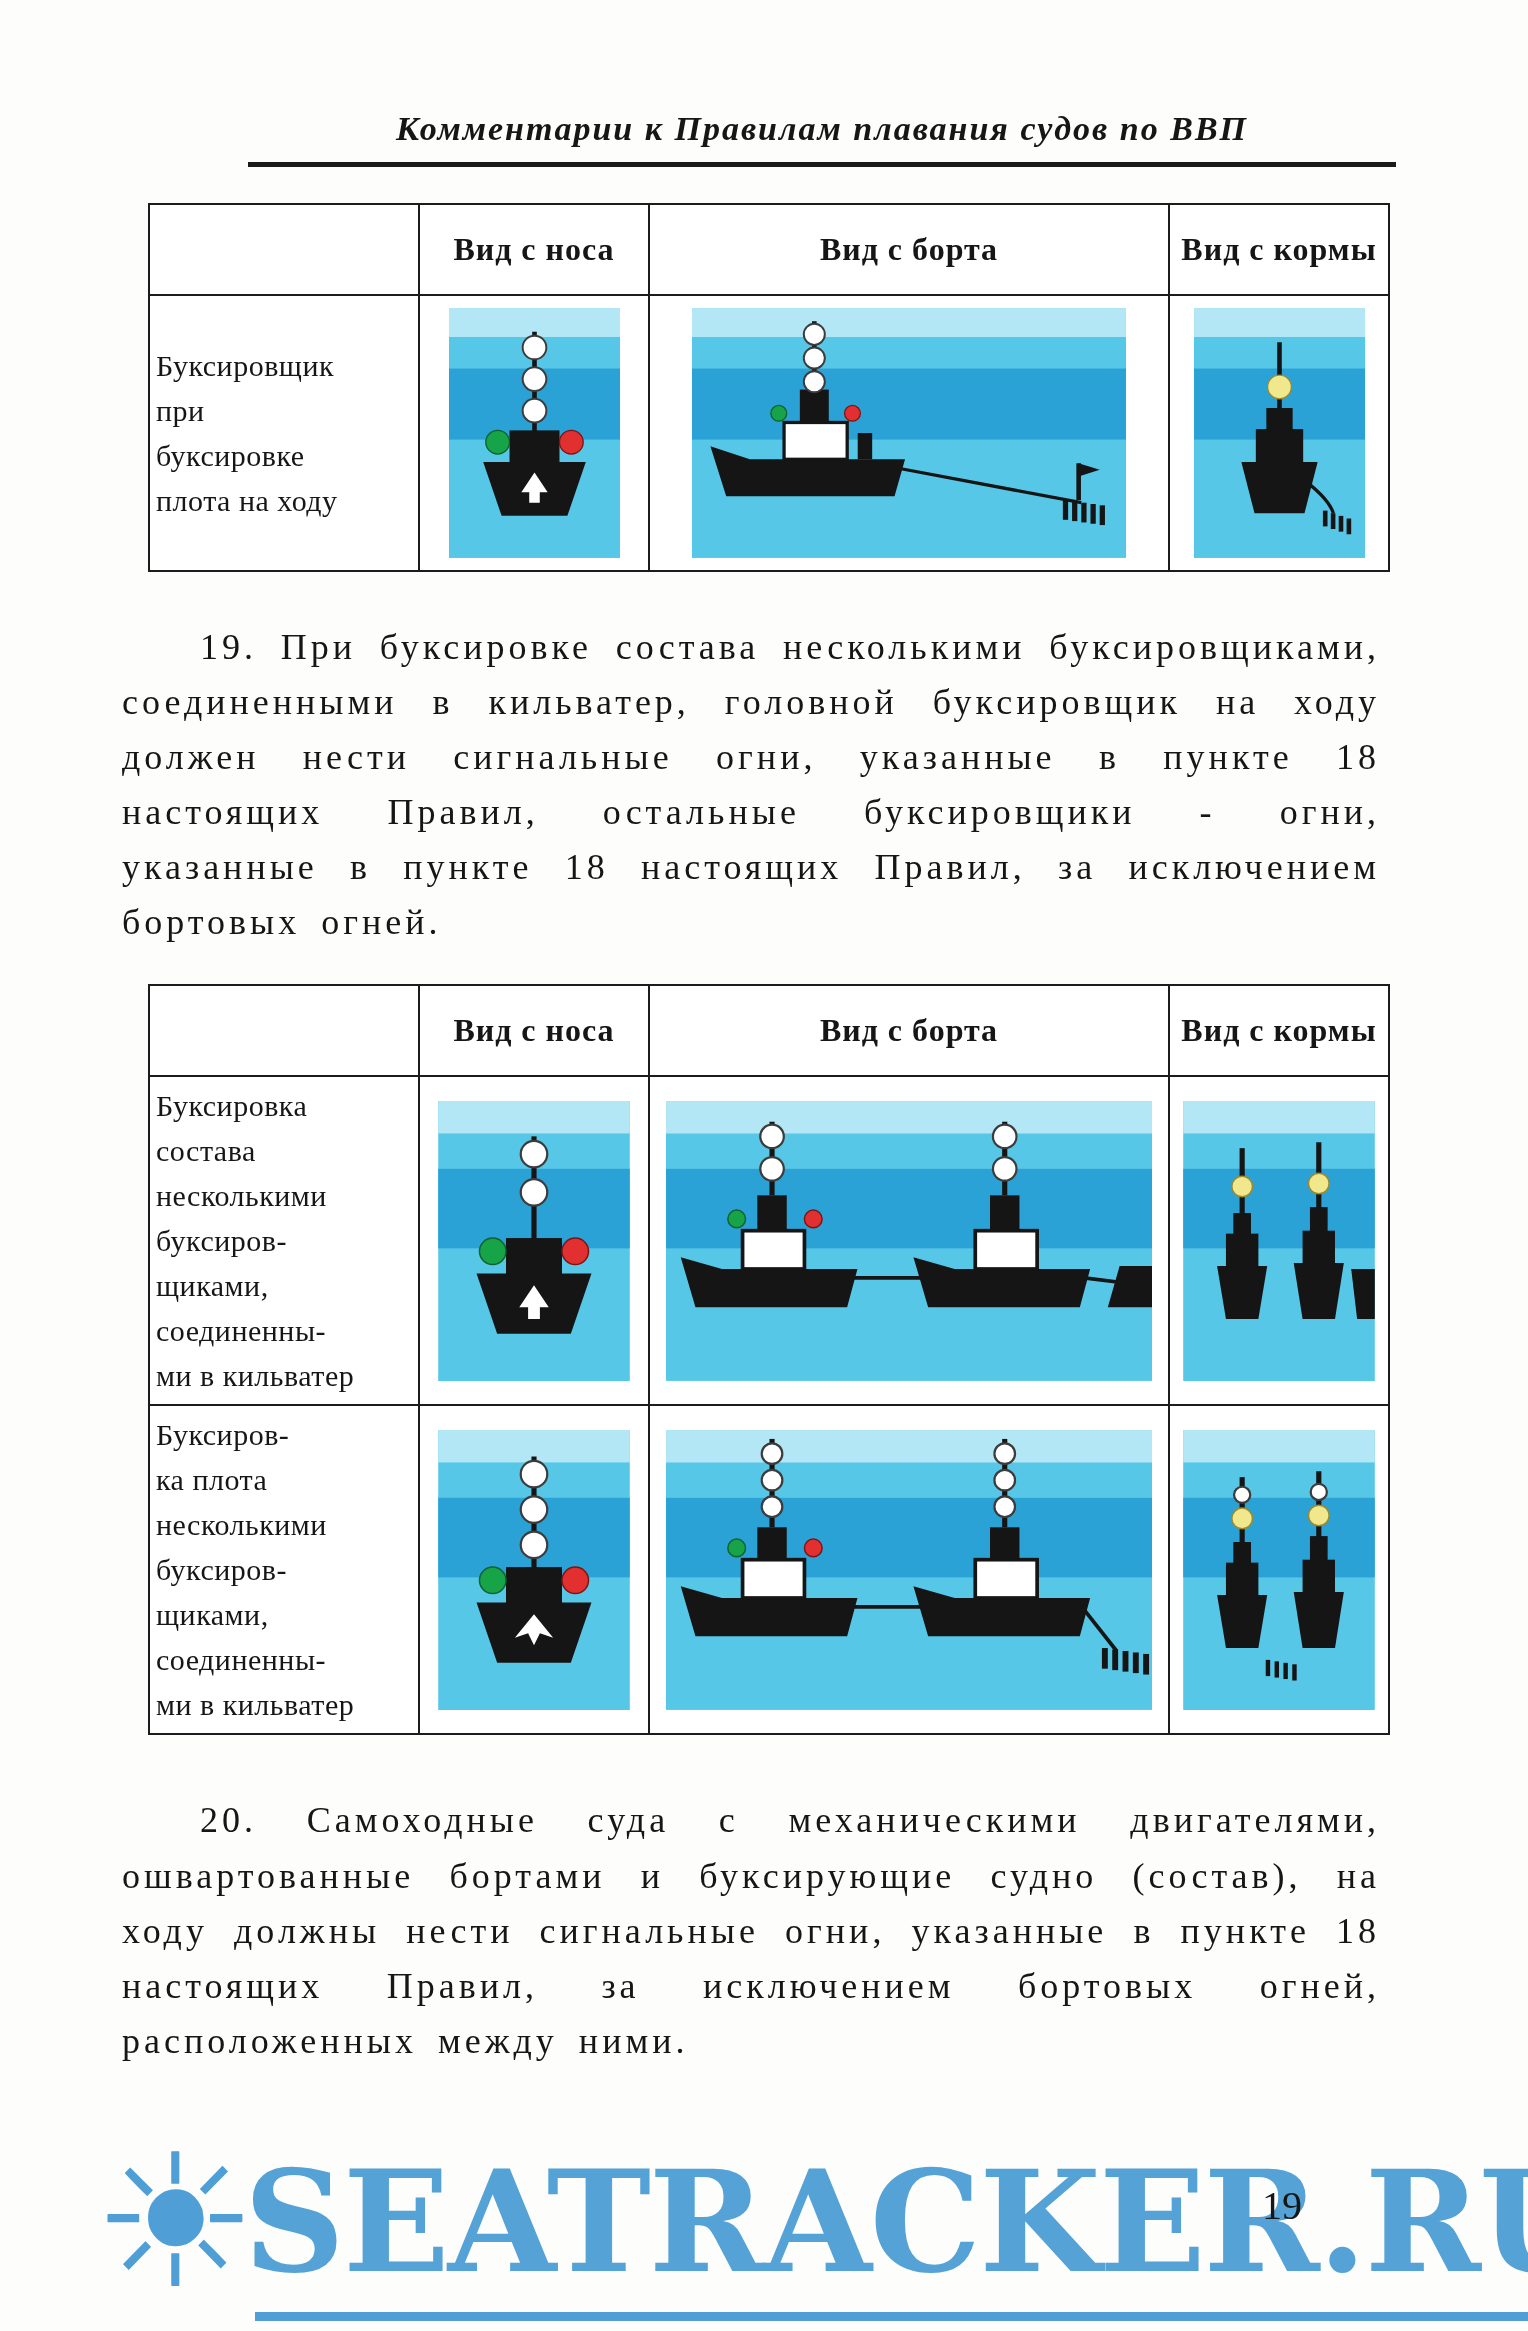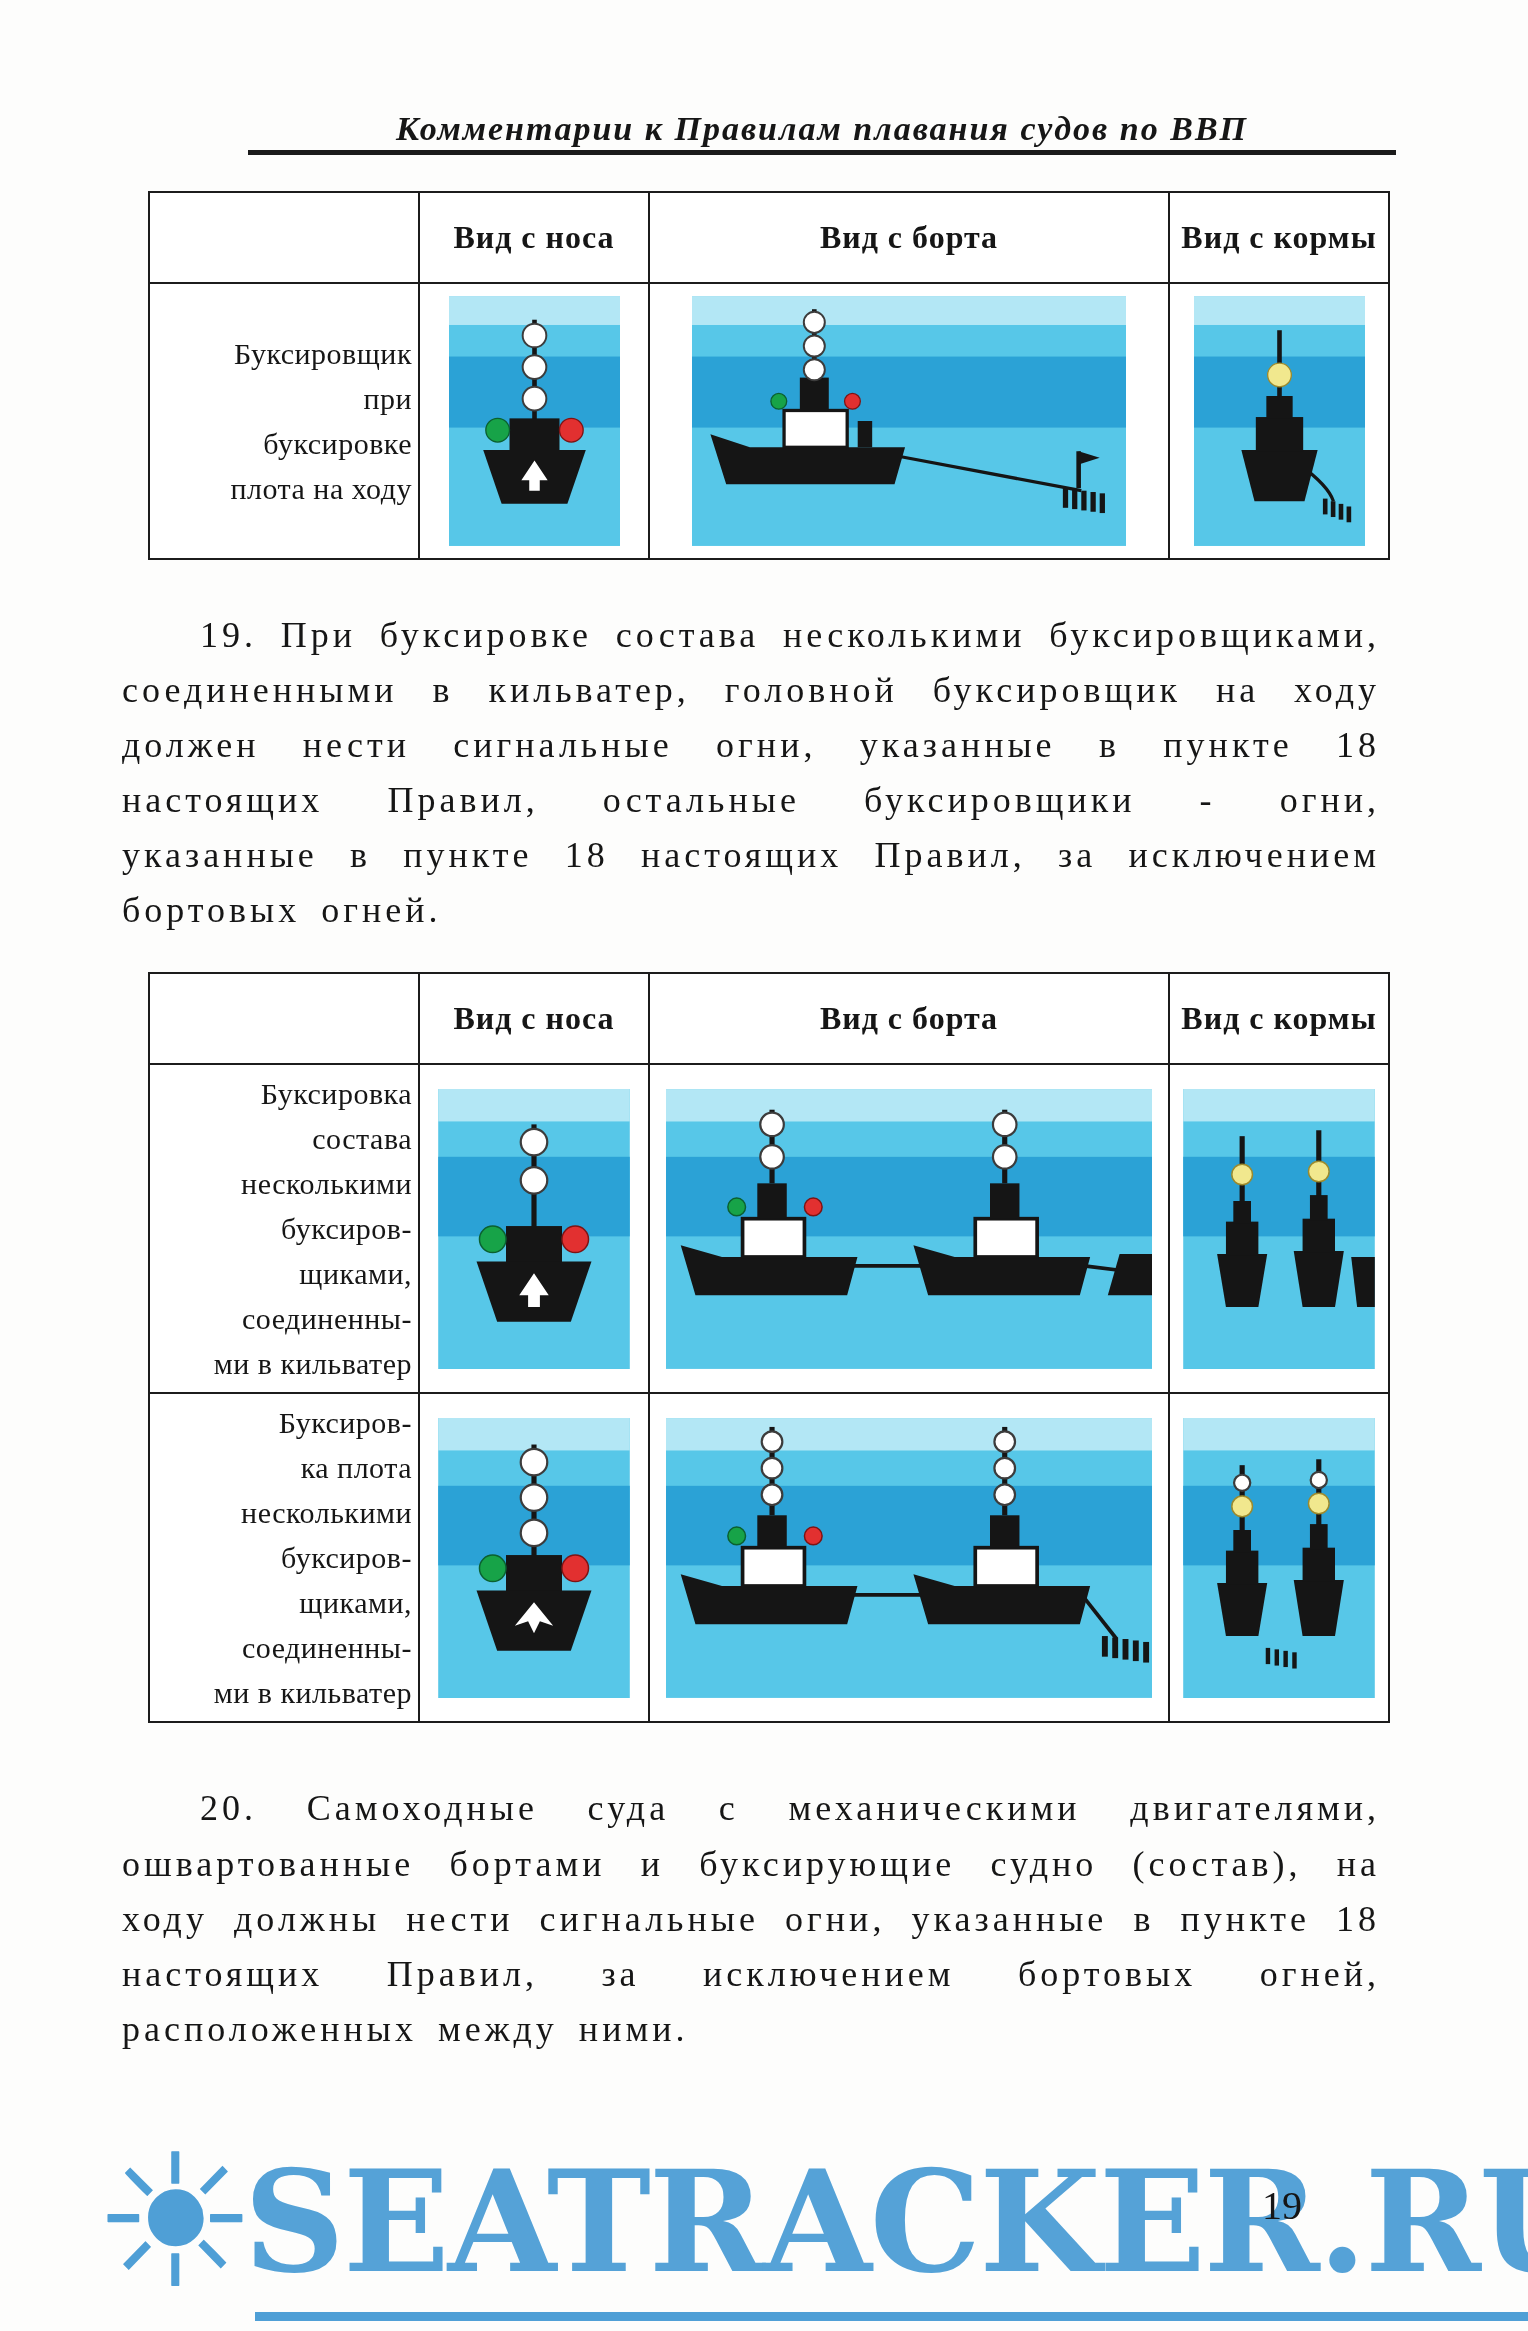--- a/index.html
+++ b/index.html
@@ -6,40 +6,40 @@
   .page {
     position:relative; width:1528px; height:2331px; margin:0 auto;
     background:#fdfdfc; overflow:hidden;
     font-family:"Liberation Serif", serif; color:#161616;
   }
 
   
   .page-header {
     margin:110px 132px 0 248px;
     border-bottom:5px solid #1b1b1b;
-    padding-bottom:2px;
+    padding-bottom:14px;
     text-align:center;
     font-style:italic; font-weight:bold;
     font-size:34px; letter-spacing:2px;
   }
 
   
   table.signal-table {
     border-collapse:collapse;
     margin:36px 140px 0 148px;
     width:1240px;
     table-layout:fixed;
   }
   table.signal-table td { border:2.5px solid #1c1c1c; background:#ffffff; }
   .col-header {
     font-weight:bold; font-size:32px; text-align:center;
     padding:26px 4px; letter-spacing:1px;
   }
   .label-cell {
-    text-align:right; vertical-align:middle;
+    text-align:left; vertical-align:middle;
     font-size:30px; line-height:1.5; letter-spacing:0.5px;
     white-space:pre-line; padding:6px;
   }
   .img-cell { text-align:center; vertical-align:middle; padding:12px 10px; }
   .img-cell svg { display:inline-block; vertical-align:middle; }
 
   
   .w-base { fill:#57c7e8; }
   .w-top  { fill:#b3e7f5; }
   .w-band { fill:#2ba2d6; }

